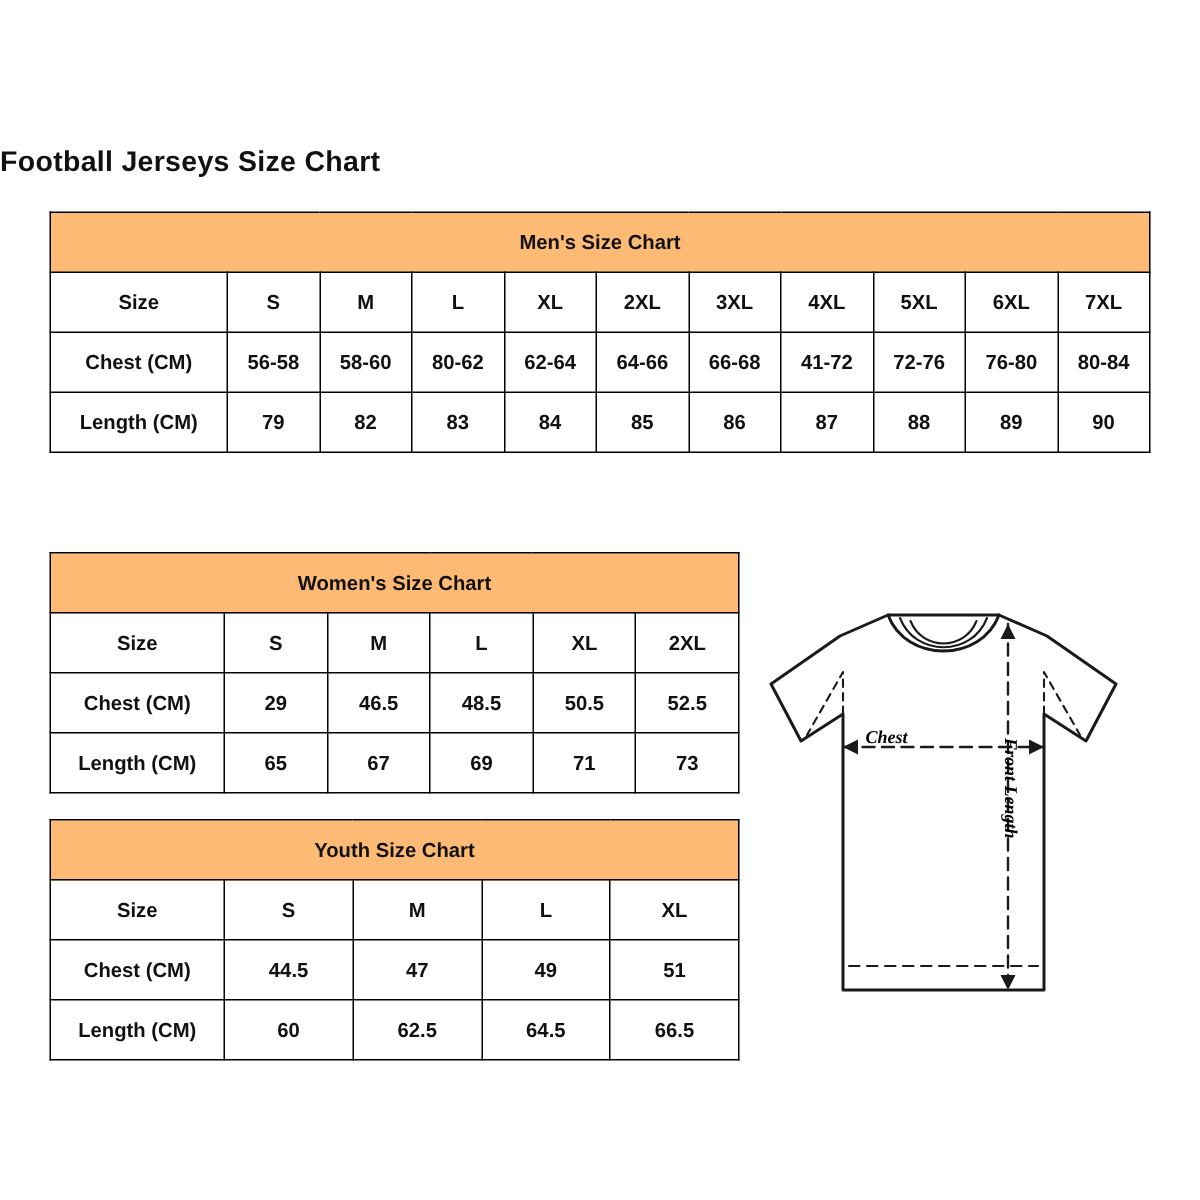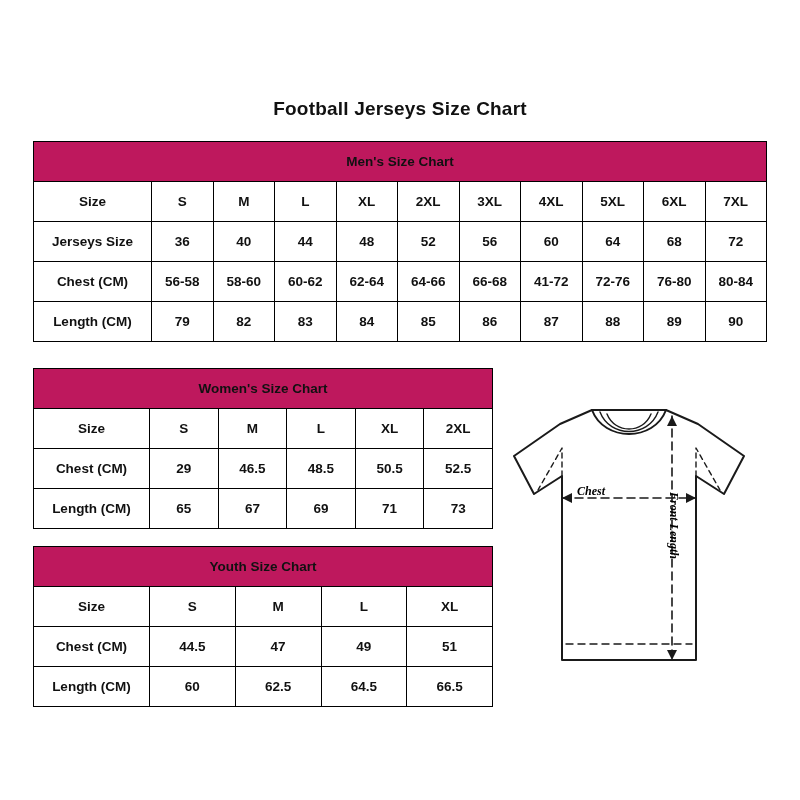--- a/index.html
+++ b/index.html
@@ -13,21 +13,21 @@
     font-family: "Liberation Sans", sans-serif;
     color: #111111;
     position: relative;
     overflow: hidden;
   }
   #page-title {
     position: absolute;
     top: 98px;
     left: 0;
     width: 800px;
-    text-align: center;
+    text-align: left;
     font-size: 19px;
     font-weight: bold;
     letter-spacing: 0.2px;
   }
 
   table.size-table {
     border-collapse: collapse;
     table-layout: fixed;
     background: #ffffff;
   }
@@ -36,21 +36,21 @@
     border: 1px solid #000000;
     text-align: center;
     vertical-align: middle;
     font-size: 13.5px;
     font-weight: bold;
     padding: 0;
     height: 39px;
     color: #111111;
   }
   .caption-cell {
-    background: #be185d;
+    background: #fdba74;
     font-size: 15px;
     font-weight: bold;
     height: 40px;
   }
   .label-cell {
     font-size: 13.5px;
     font-weight: bold;
   }
 
   
@@ -144,37 +144,24 @@
         <td>L</td>
         <td>XL</td>
         <td>2XL</td>
         <td>3XL</td>
         <td>4XL</td>
         <td>5XL</td>
         <td>6XL</td>
         <td>7XL</td>
       </tr>
       <tr>
-        <td class="label-cell">Jerseys Size</td>
-        <td>36</td>
-        <td>40</td>
-        <td>44</td>
-        <td>48</td>
-        <td>52</td>
-        <td>56</td>
-        <td>60</td>
-        <td>64</td>
-        <td>68</td>
-        <td>72</td>
-      </tr>
-      <tr>
         <td class="label-cell">Chest (CM)</td>
         <td>56-58</td>
         <td>58-60</td>
-        <td>60-62</td>
+        <td>80-62</td>
         <td>62-64</td>
         <td>64-66</td>
         <td>66-68</td>
         <td>41-72</td>
         <td>72-76</td>
         <td>76-80</td>
         <td>80-84</td>
       </tr>
       <tr>
         <td class="label-cell">Length (CM)</td>

